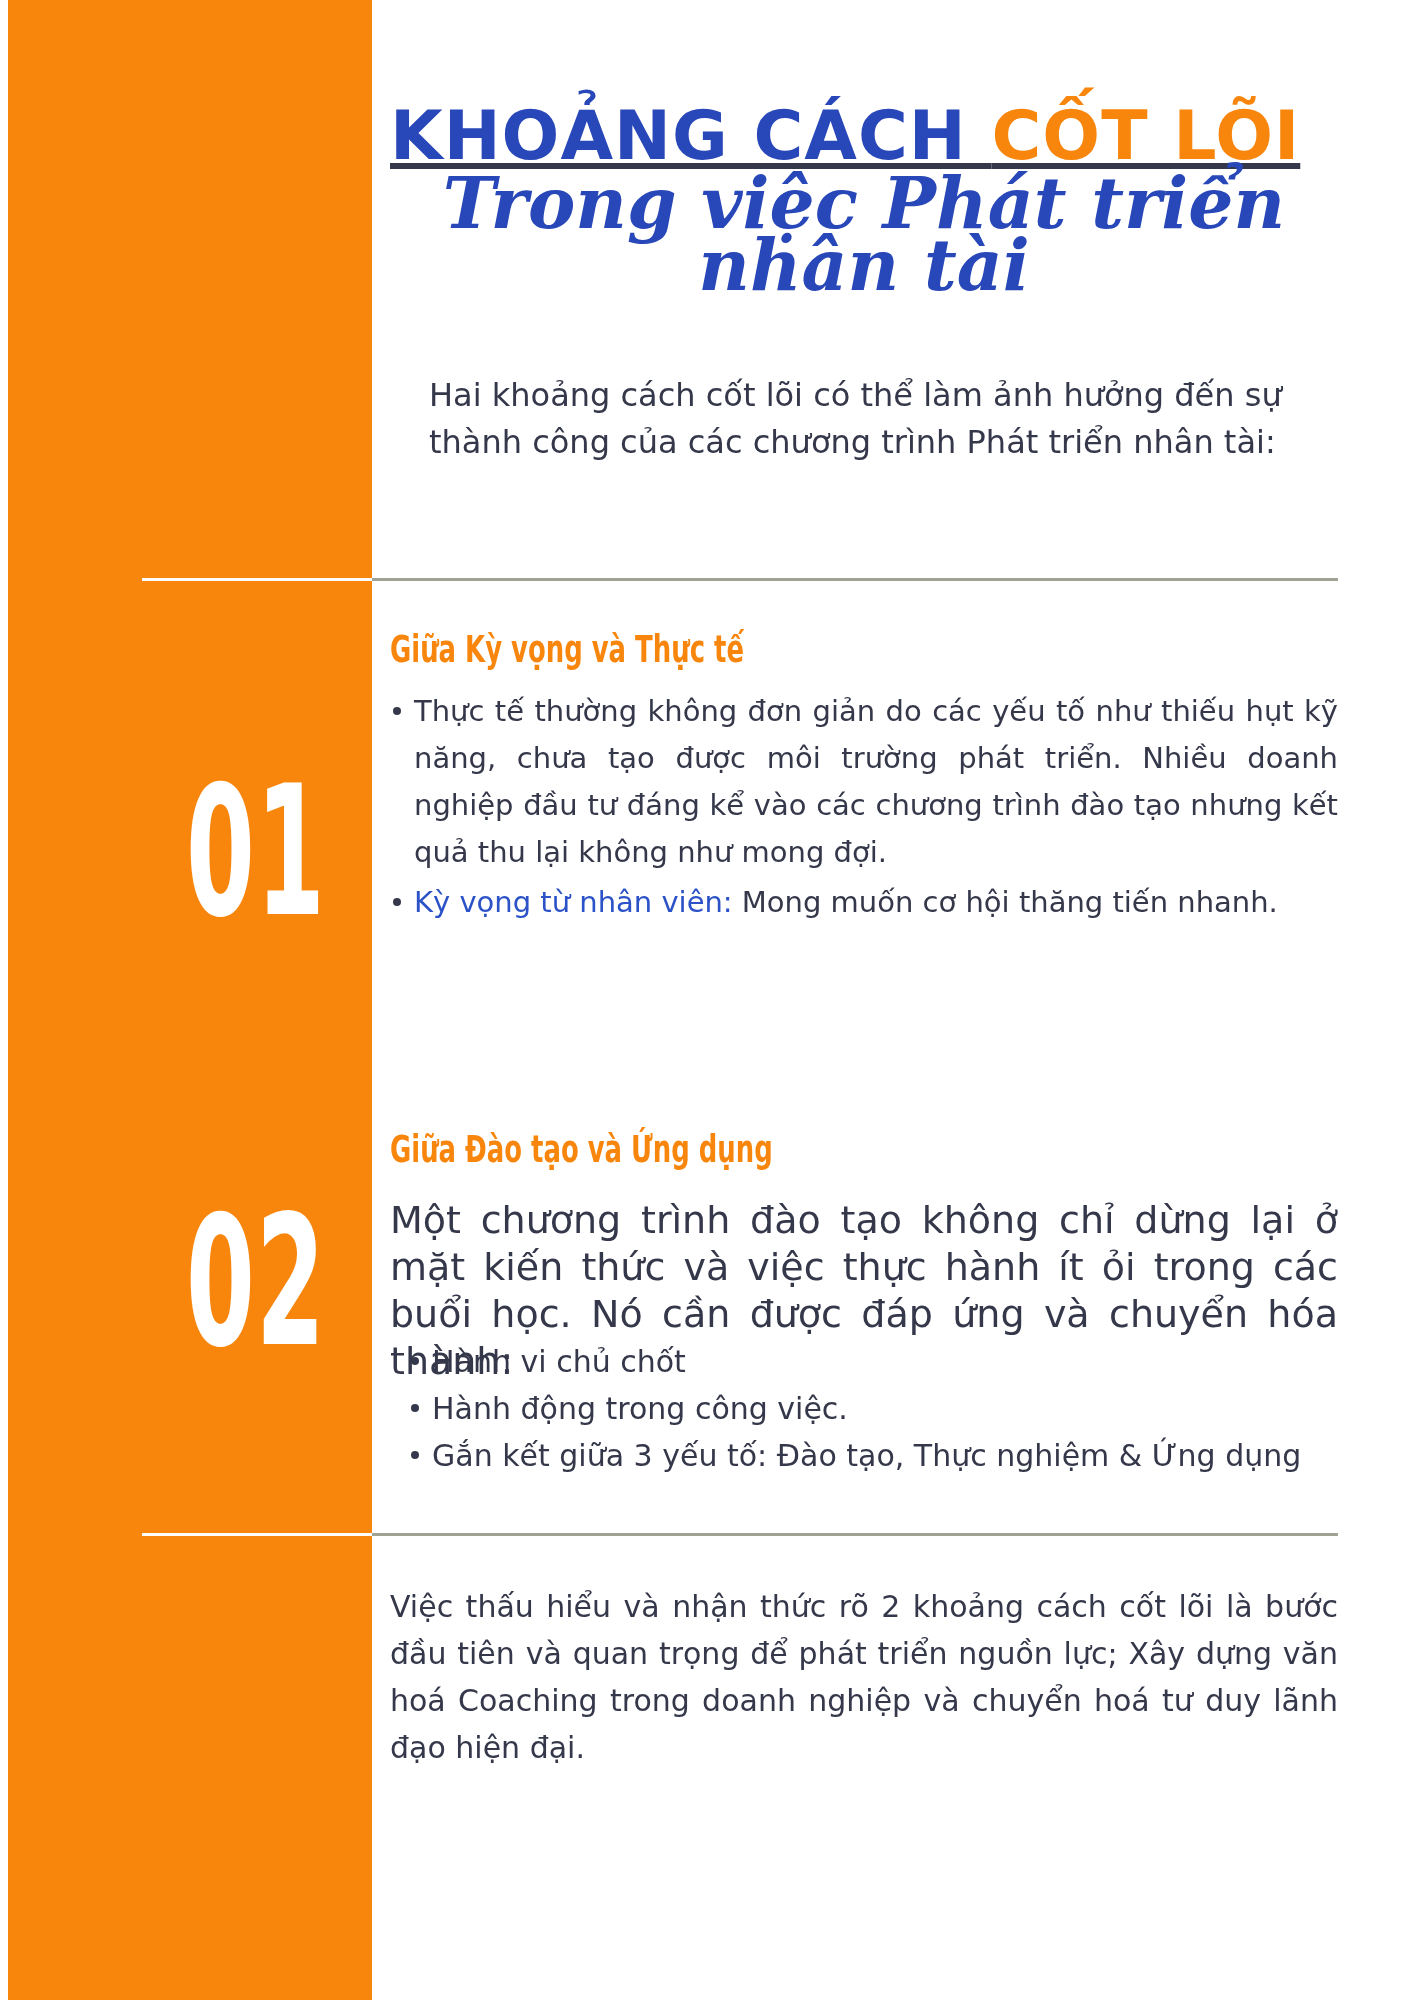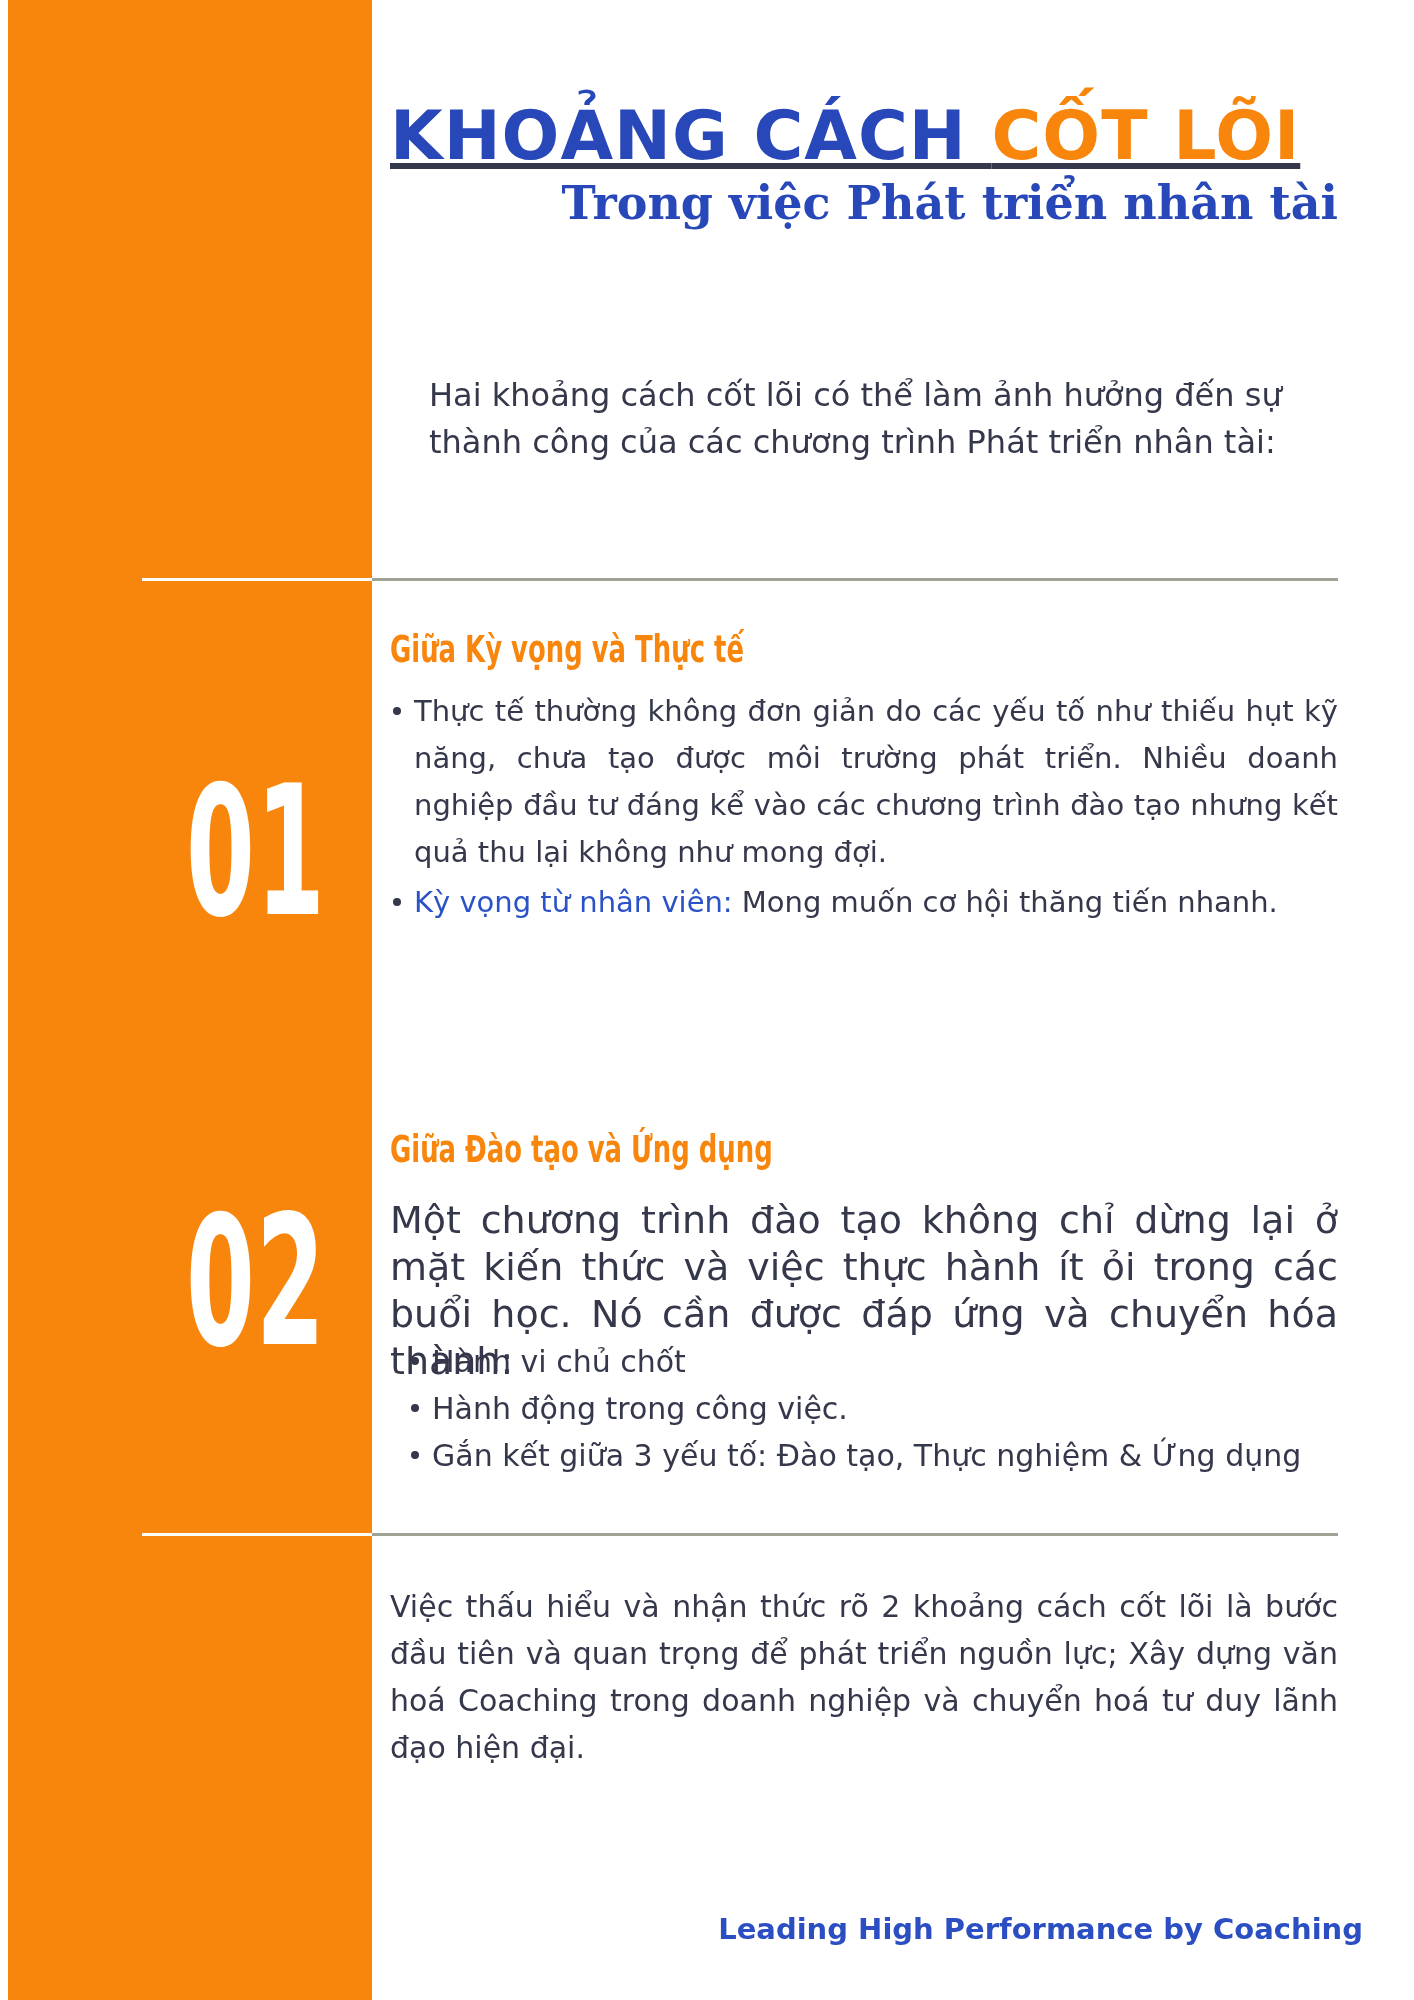--- a/index.html
+++ b/index.html
@@ -28,23 +28,23 @@
 
   .title{
     position:absolute;left:390px;top:100px;width:948px;margin:0;
     text-align:left;font-size:68px;line-height:72px;font-weight:bold;
     letter-spacing:1px;white-space:nowrap;text-decoration:underline;
   }
   .t-blue{color:var(--title-blue,#2847B8);}
   .t-orange{color:var(--orange,#F8860D);}
   .subtitle{
     position:absolute;left:390px;top:172px;width:948px;
-    text-align:right;
-    font-family:"DejaVu Serif",serif;font-weight:bold;
-    font-size:46px;line-height:62px;
+    text-align:center;
+    font-family:"DejaVu Serif",serif;font-style:italic;font-weight:bold;
+    font-size:71px;line-height:62px;
     color:var(--title-blue,#2847B8);
   }
   .intro{
     position:absolute;left:429px;top:372px;width:870px;margin:0;
     text-align:left;font-size:32px;line-height:47px;
     color:var(--body-text,#35384A);
   }
   .divider{
     position:absolute;left:142px;width:1196px;height:3px;
     background:linear-gradient(90deg,#ffffff 0px,#ffffff 230px,var(--divider,#9EA396) 230px);
@@ -125,15 +125,14 @@
   <p class="sec2-para">Một chương trình đào tạo không chỉ dừng lại ở mặt kiến thức và việc thực hành ít ỏi trong các buổi học. Nó cần được đáp ứng và chuyển hóa thành:</p>
 
   <ul class="bullets sec2-bullets">
     <li>Hành vi chủ chốt</li>
     <li>Hành động trong công việc.</li>
     <li>Gắn kết giữa 3 yếu tố: Đào tạo, Thực nghiệm  &amp; Ứng dụng</li>
   </ul>
 
   <p class="closing">Việc thấu hiểu và nhận thức rõ 2 khoảng cách cốt lõi là bước đầu tiên và quan trọng để phát triển nguồn lực; Xây dựng văn hoá Coaching trong doanh nghiệp và chuyển hoá tư duy lãnh đạo hiện đại.</p>
 
-  <div class="footer">Leading High Performance by Coaching</div>
 
 </div>
 
 </body></html>

